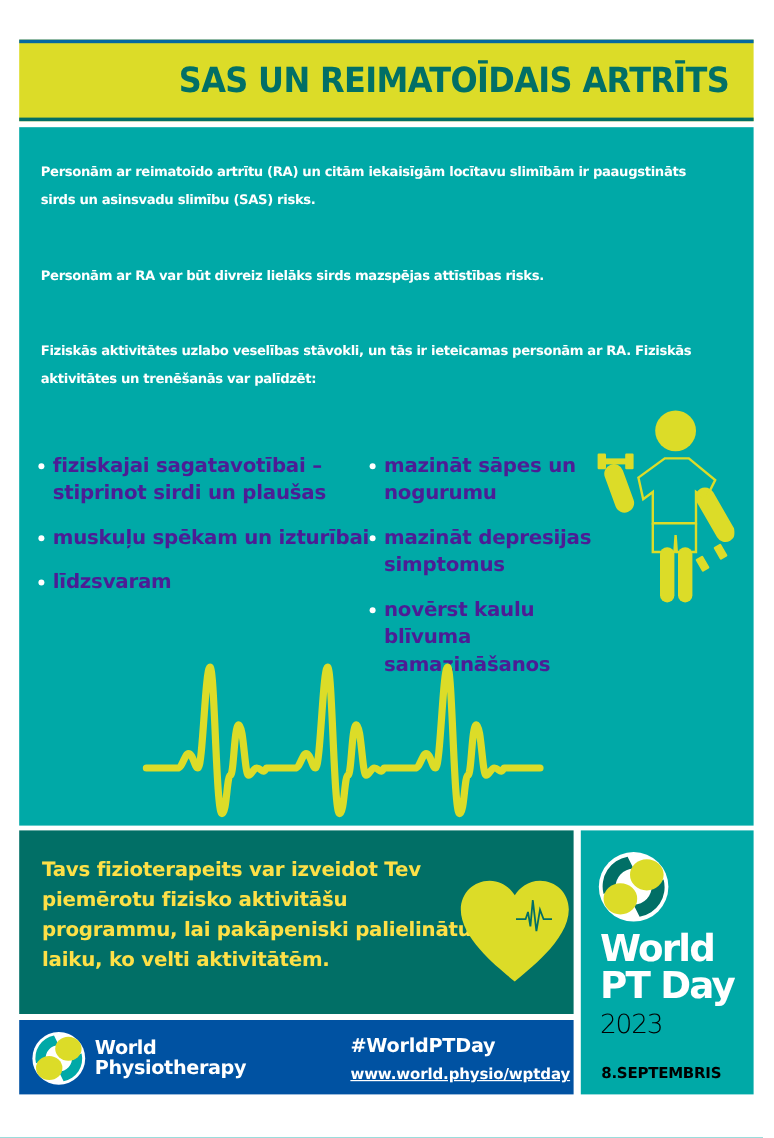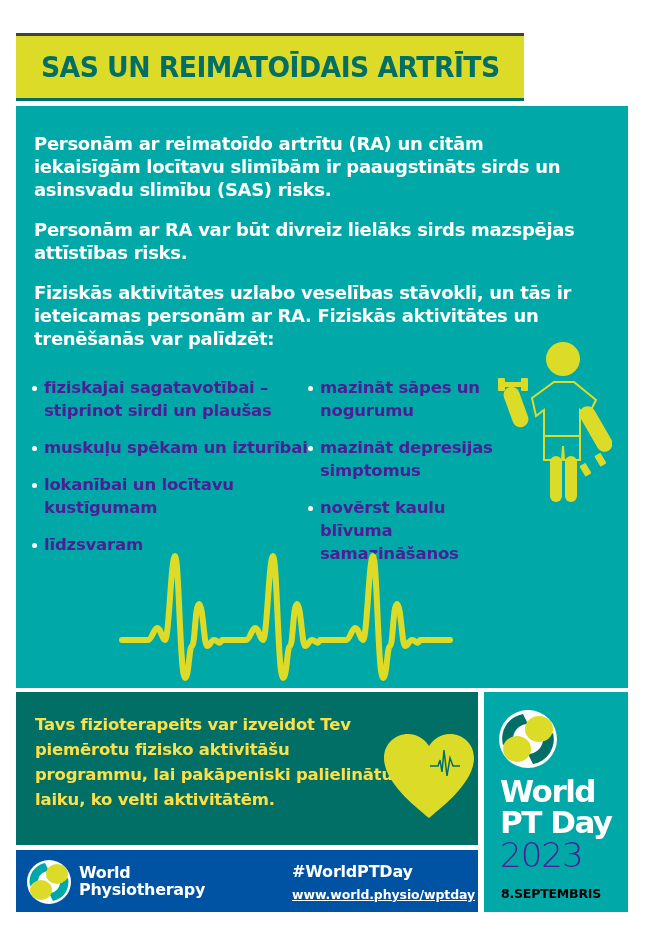--- a/index.html
+++ b/index.html
@@ -2,36 +2,36 @@
 <html><head>
 <meta charset="utf-8">
 <style>
   html, body { margin: 0; padding: 0; }
   body {
     width: 645px; height: 948px; background: #ffffff; position: relative; overflow: hidden;
     font-family: "DejaVu Sans", sans-serif;
   }
   .abs { position: absolute; }
   .title-band {
-    left: 16px; top: 33px; width: 508px; height: 68px;
+    left: 16px; top: 33px; width: 612px; height: 68px;
     background: #dcdc28;
-    border-top: 3px solid #404040; border-bottom: 3px solid #016f66;
+    border-top: 3px solid #0369a1; border-bottom: 3px solid #016f66;
     box-sizing: border-box;
-    display: flex; align-items: center; justify-content: center;
+    display: flex; align-items: center; justify-content: flex-end;
   }
   .title-band h1 {
     margin: 0; color: #016f66; font-size: 29px; font-weight: bold; letter-spacing: -0.6px;
     font-family: "DejaVu Sans", sans-serif; transform: scaleX(0.92);
   }
   .main-panel {
     left: 16px; top: 106px; width: 612px; height: 582px; background: #00a9a7;
   }
   .para {
     position: absolute; left: 18px; color: #ffffff; font-weight: bold;
-    font-size: 18px; line-height: 23px; letter-spacing: -0.3px; width: 560px;
+    font-size: 11px; line-height: 23px; letter-spacing: -0.3px; width: 560px;
   }
   .list {
     position: absolute; margin: 0; padding: 0; list-style: none;
     color: #4c1d95; font-weight: bold; font-size: 16.5px; line-height: 23px; letter-spacing: -0.2px;
   }
   .list li { position: relative; padding-left: 14px; margin-bottom: 14px; }
   .list li::before {
     content: ""; position: absolute; left: 2px; top: 10px; width: 5px; height: 5px;
     background: #fff; border-radius: 50%;
   }
@@ -56,21 +56,21 @@
     position: absolute; left: 276px; top: 37px; color: #fff; font-size: 12.5px; font-weight: bold; letter-spacing: -0.1px; text-decoration: underline;
   }
   .brand-panel {
     left: 484px; top: 692px; width: 144px; height: 220px; background: #00a9a7;
   }
   .brand-title {
     position: absolute; left: 16px; top: 84px; color: #fff; font-weight: bold;
     font-size: 31px; line-height: 31px; letter-spacing: -1.5px;
   }
   .brand-year {
-    position: absolute; left: 16px; top: 146px; color: #4c1d95; font-size: 34px; line-height: 34px; letter-spacing: -1px;
+    position: absolute; left: 16px; top: 146px; color: #000000; font-size: 22px; line-height: 34px; letter-spacing: -1px;
     font-weight: 300;
   }
   .brand-date {
     position: absolute; left: 17px; top: 194px; color: #000000; font-weight: bold; font-size: 12.5px; letter-spacing: -0.2px;
   }
 </style>
 </head>
 <body>
 
 <div class="abs title-band">
@@ -78,21 +78,20 @@
 </div>
 
 <div class="abs main-panel">
   <div class="para" style="top:26px;">Personām ar reimatoīdo artrītu (RA) un citām iekaisīgām locītavu slimībām ir paaugstināts sirds un asinsvadu slimību (SAS) risks.</div>
   <div class="para" style="top:112px;">Personām ar RA var būt divreiz lielāks sirds mazspējas attīstības risks.</div>
   <div class="para" style="top:175px;">Fiziskās aktivitātes uzlabo veselības stāvokli, un tās ir ieteicamas personām ar RA. Fiziskās aktivitātes un trenēšanās var palīdzēt:</div>
 
   <ul class="list" style="left:14px; top:270px; width:280px;">
     <li>fiziskajai sagatavotībai – stiprinot sirdi un plaušas</li>
     <li>muskuļu spēkam un izturībai</li>
-    <li>lokanībai un locītavu kustīgumam</li>
     <li>līdzsvaram</li>
   </ul>
 
   <ul class="list" style="left:290px; top:270px; width:215px;">
     <li>mazināt sāpes un nogurumu</li>
     <li>mazināt depresijas simptomus</li>
     <li>novērst kaulu blīvuma samazināšanos</li>
   </ul>
 
   <svg class="abs" style="left:476px; top:230px;" width="120" height="170" viewBox="0 0 120 170">

